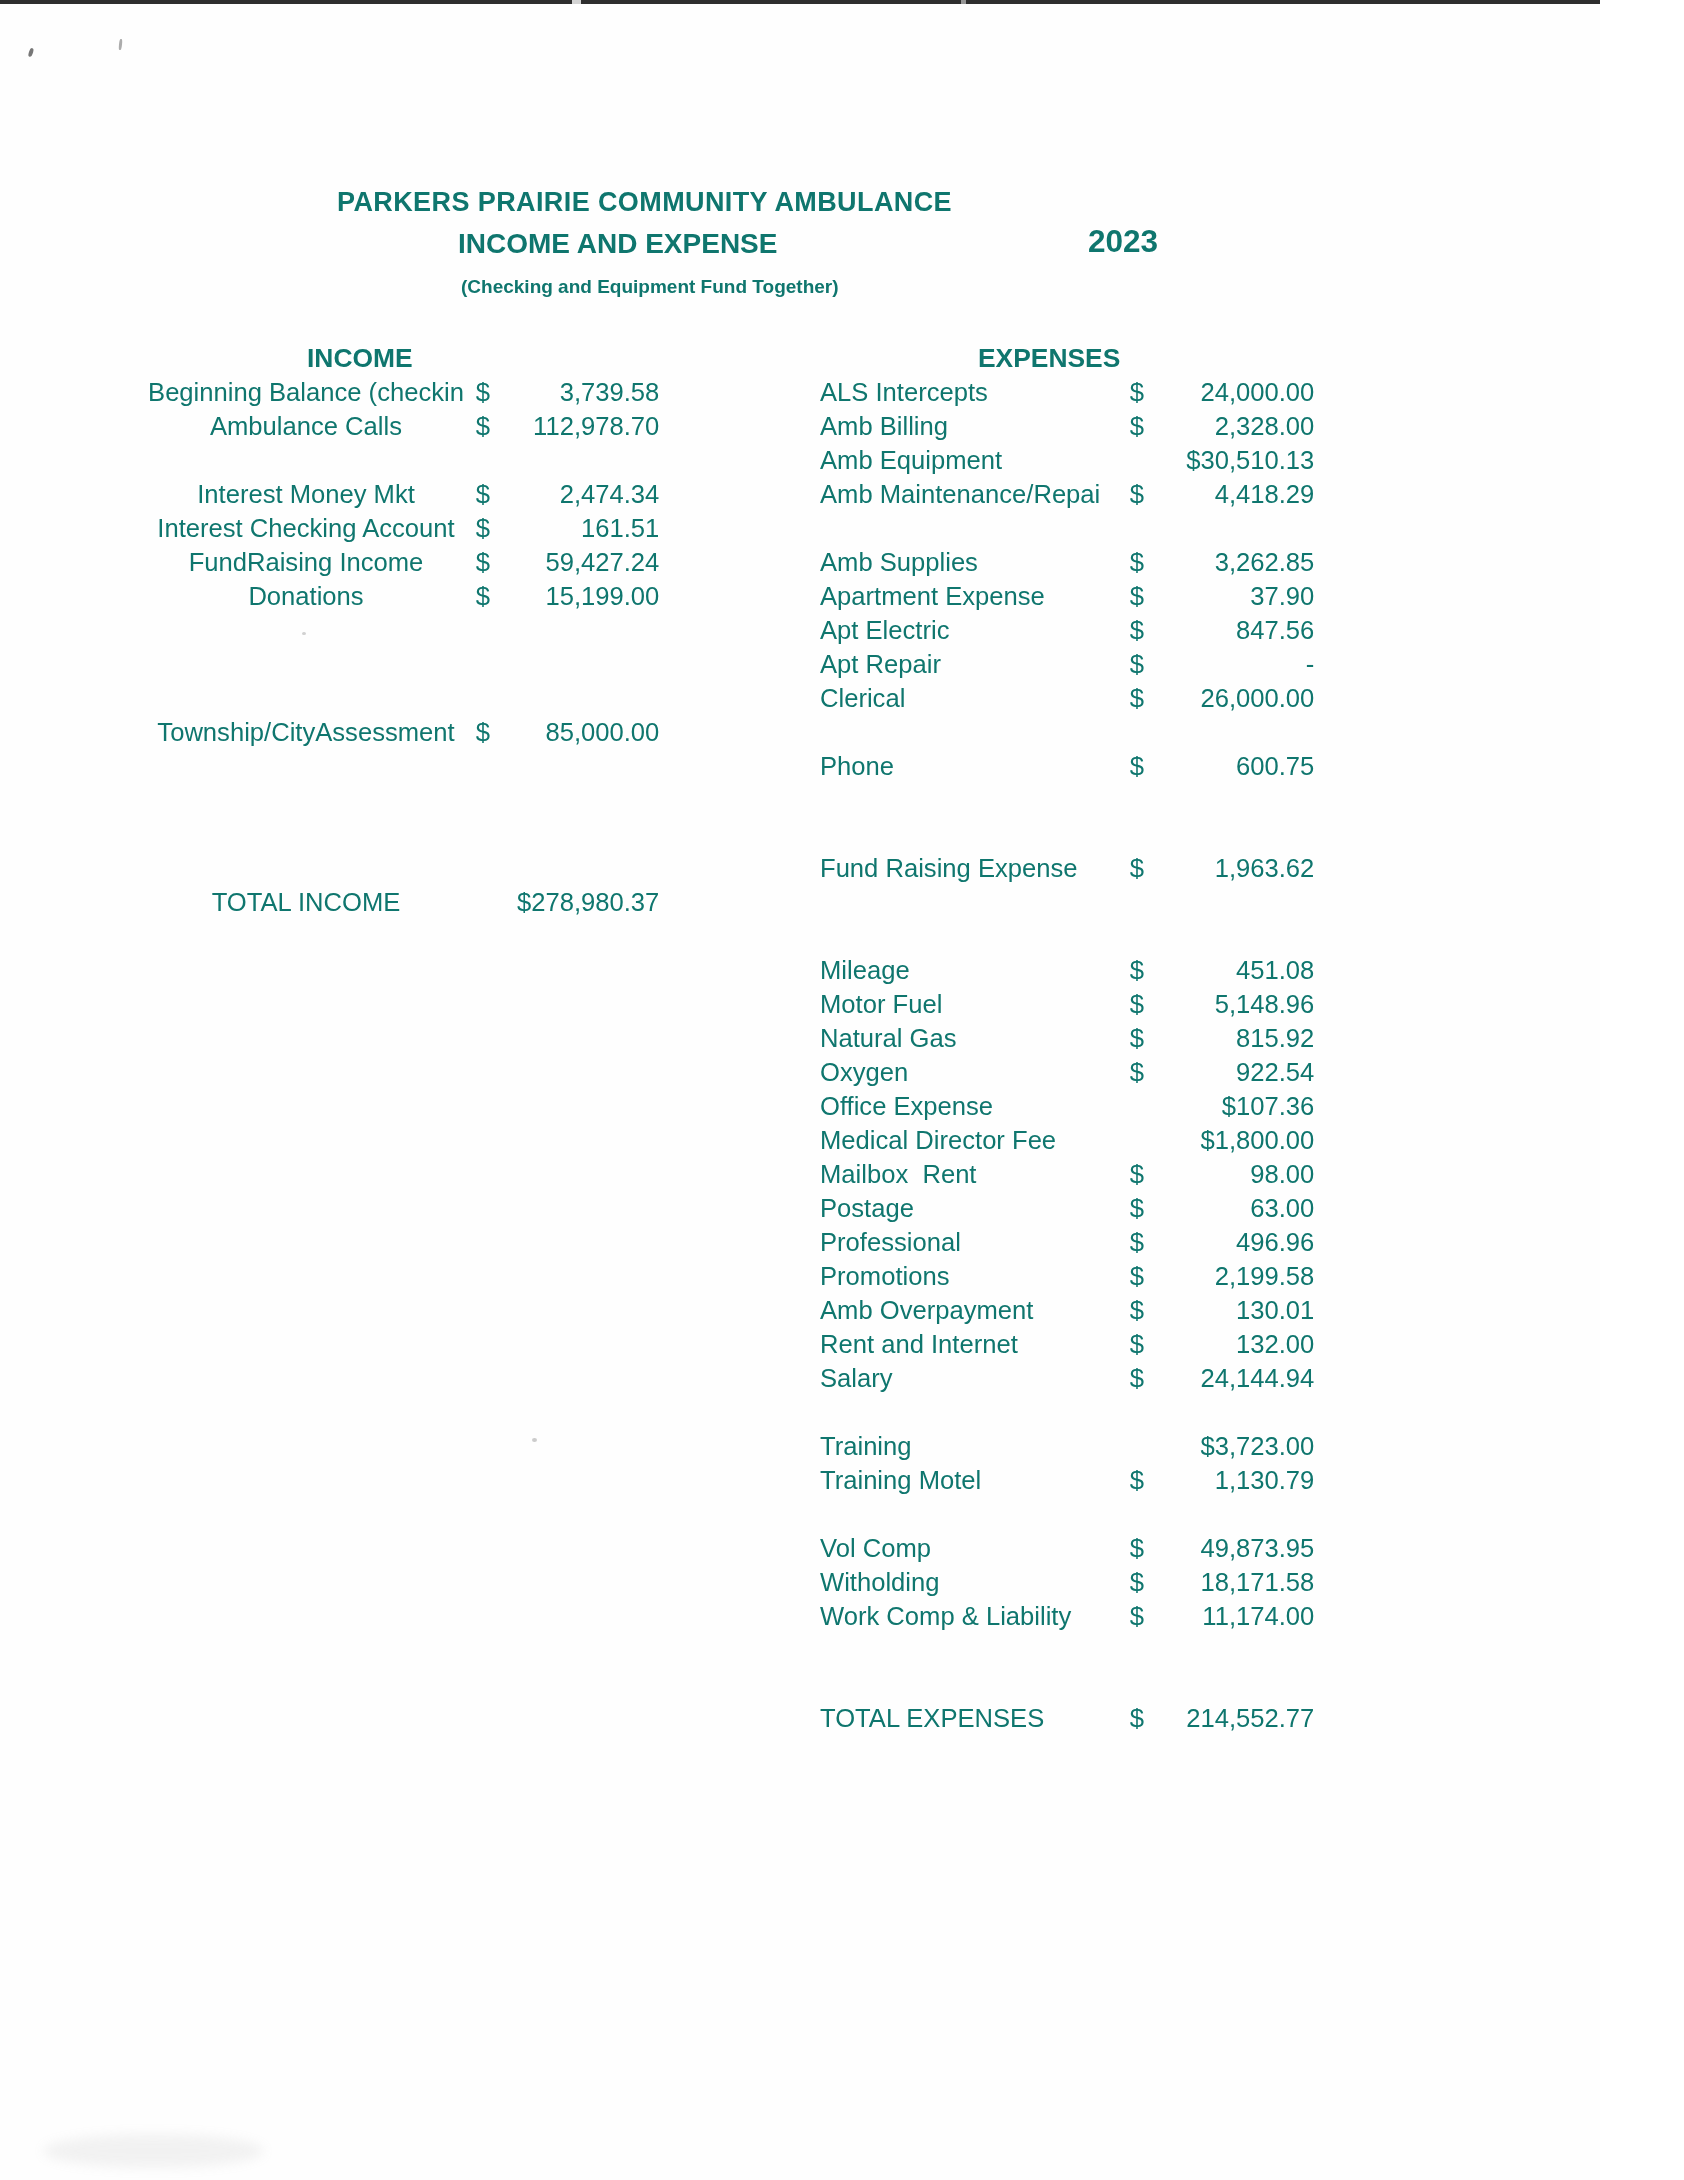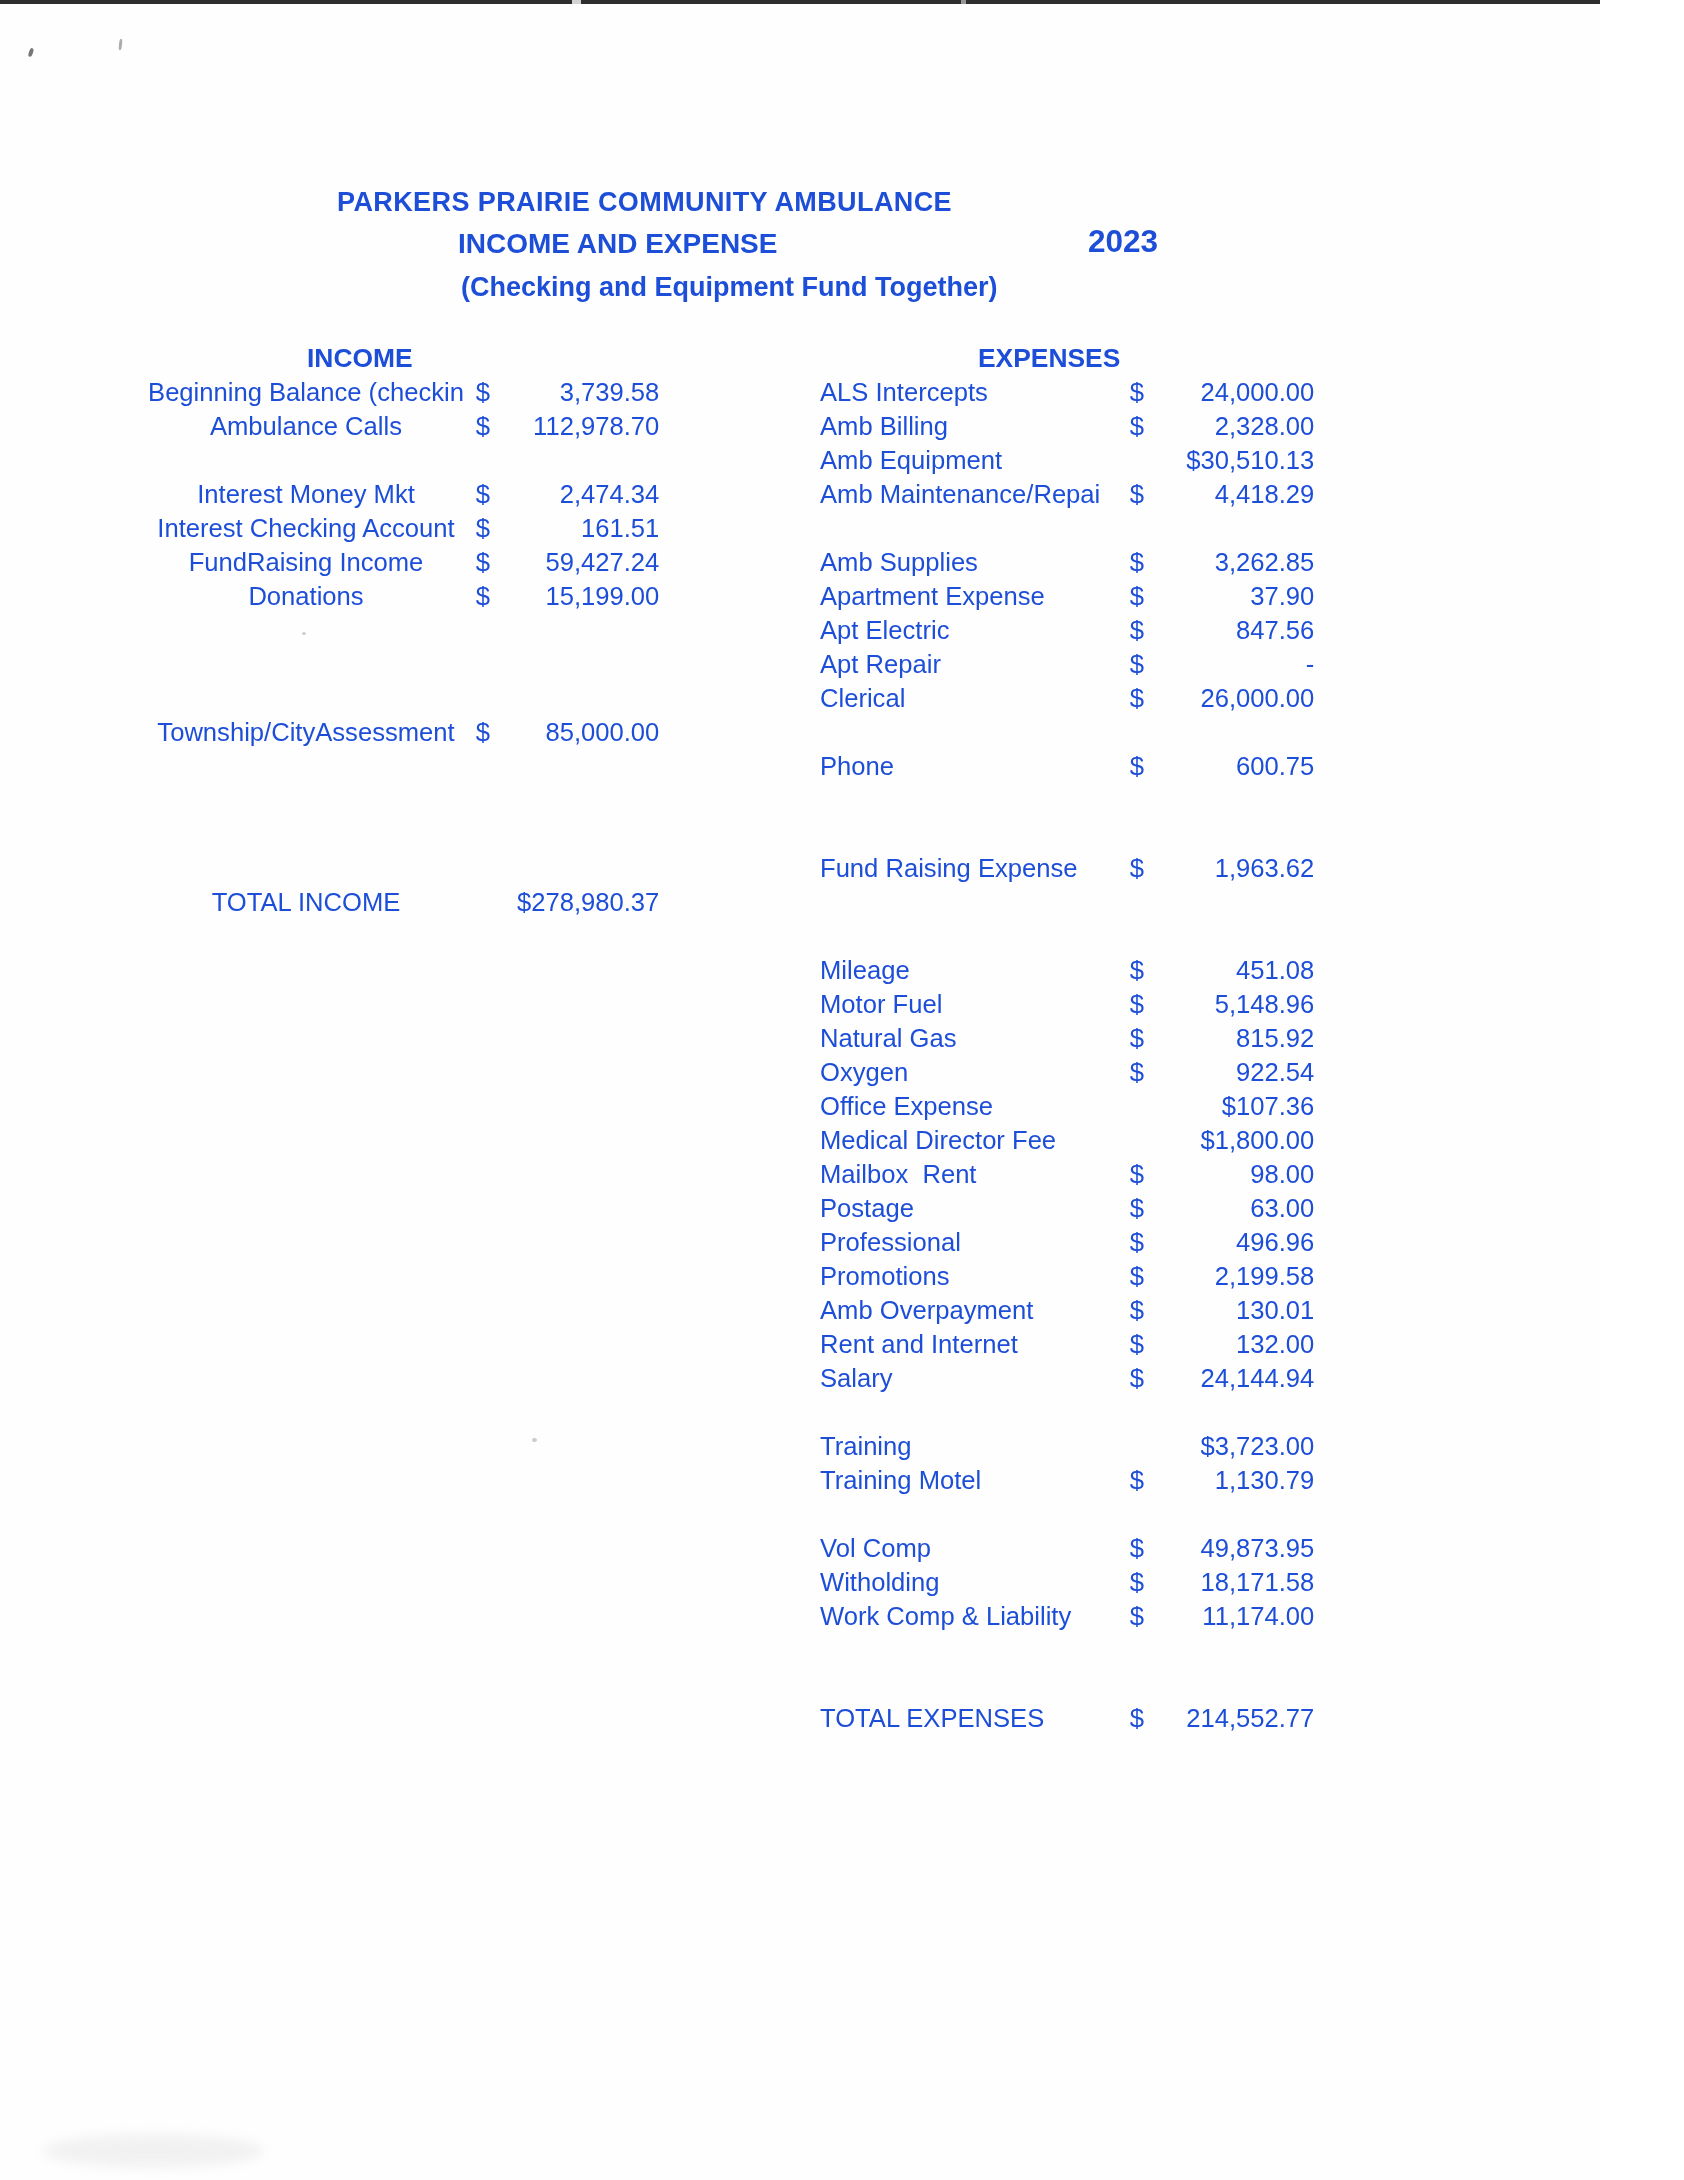--- a/index.html
+++ b/index.html
@@ -2,21 +2,21 @@
 <html style="font-size:13.6px"><head>
 <meta charset="utf-8">
 <style>
   html, body { margin: 0; padding: 0; background: #ffffff; }
   .page {
     position: relative;
     width: 1600px;
     height: 2181px;
     background: #fefefe;
     font-family: "Liberation Sans", sans-serif;
-    color: #1d4ed8;
+    color: #0f766e;
     overflow: hidden;
   }
   
   .scan-line {
     position: absolute; top: 0; left: 0;
     width: 100%; height: 4.3px;
     background: #2e2e2e;
   }
   .scan-line .notch {
     position: absolute; top: 0; height: 4.3px; background: #fdfdfd;
@@ -32,21 +32,21 @@
     position: absolute; left: 43px; top: 2134px;
     width: 221px; height: 34px;
     background: #9a9a9a; opacity: .12; filter: blur(6px);
     border-radius: 50%;
   }
   
   .title-line { position: absolute; font-weight: bold; line-height: 34px; white-space: pre; }
   .title-l1   { top: 185px; left: 337px;  font-size: 27px; letter-spacing: 0.4px; }
   .title-l2   { top: 227px; left: 458px;  font-size: 28px; }
   .title-year { top: 224px; left: 1088px; font-size: 31.5px; }
-  .title-l3   { top: 270px; left: 461px;  font-size: 27px; }
+  .title-l3   { top: 270px; left: 461px;  font-size: 19px; }
   
   .col { position: absolute; top: 341px; }
   .col-income   { left: 126px; width: 523px; margin-left: 12px; }
   .col-expenses { left: 820px; width: 496px; }
   .col-header {
     height: 34px; line-height: 34px;
     font-size: 26.4px; font-weight: bold;
     white-space: pre;
   }
   .col-income   .col-header { padding-left: 169px; }

